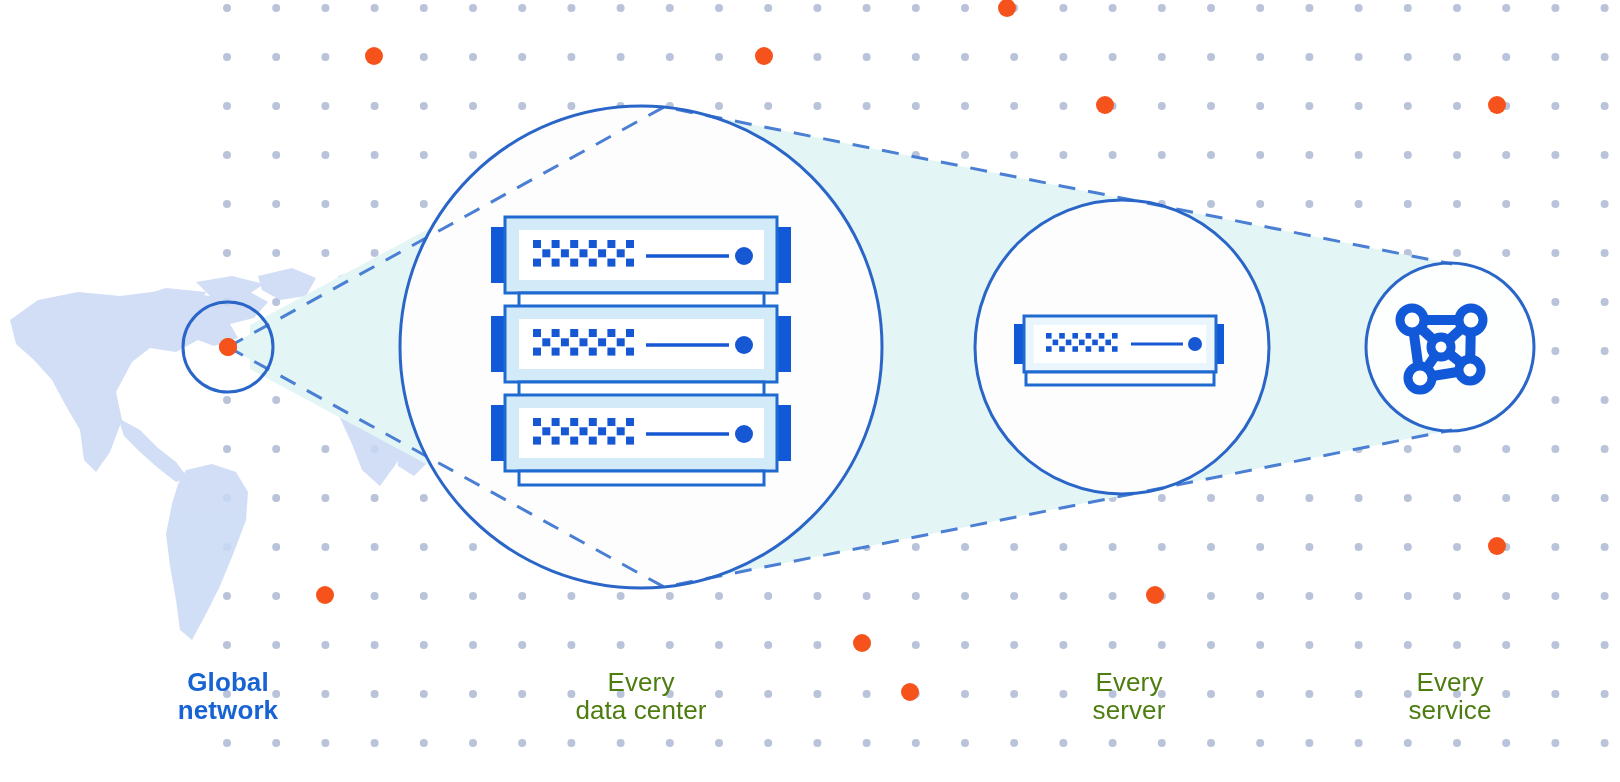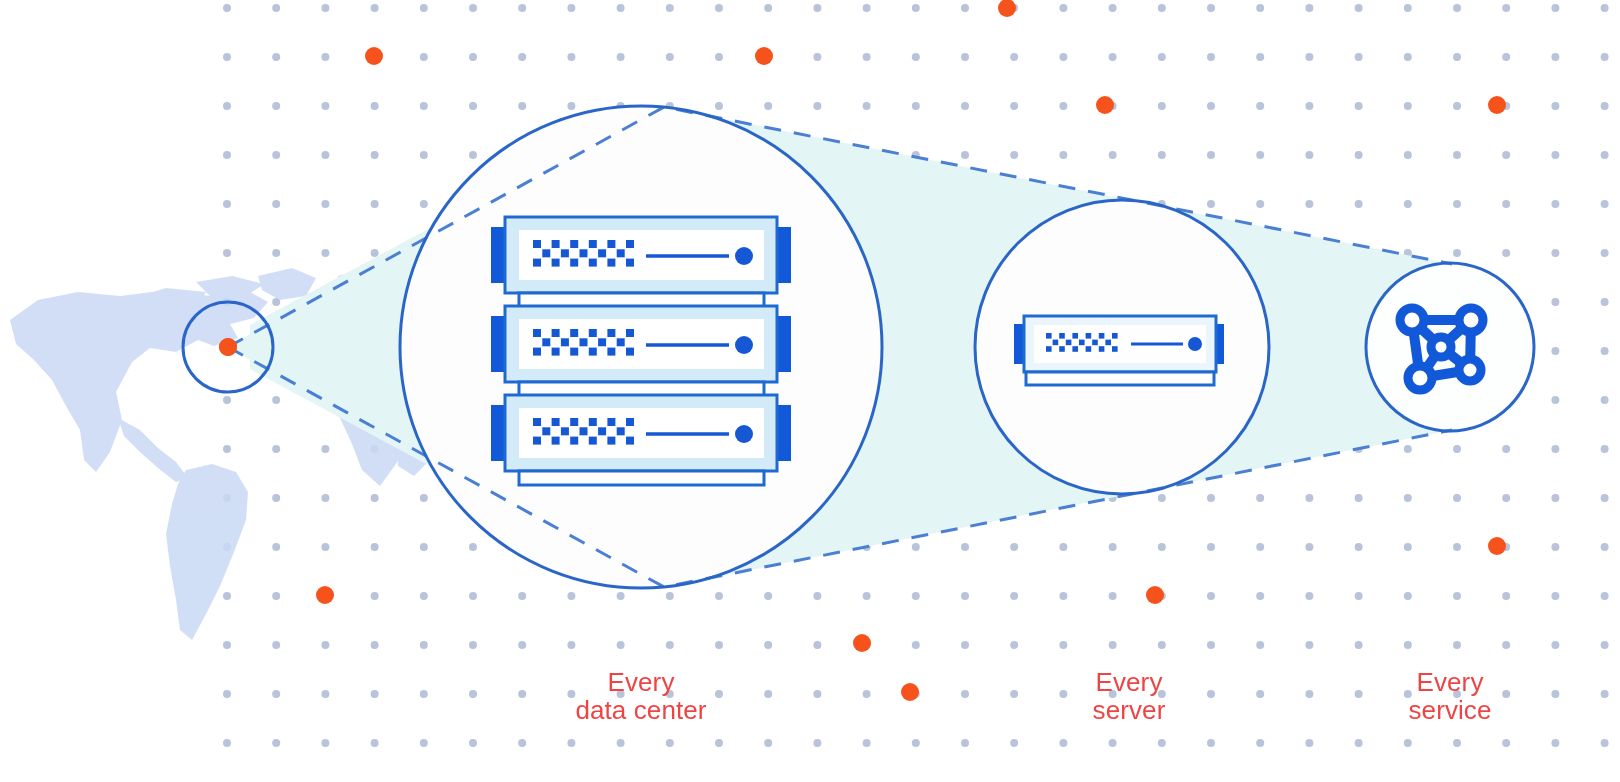--- a/index.html
+++ b/index.html
@@ -24,21 +24,21 @@
     top: 0;
     width: 1620px;
     height: 782px;
   }
   .label {
     position: absolute;
     text-align: center;
     font-size: 26px;
     line-height: 1.08;
     font-weight: 400;
-    color: #ef4444;
+    color: #4d7c0f;
     white-space: pre-line;
     letter-spacing: 0.1px;
   }
   .label.accent {
     color: #1763d4;
     font-weight: 700;
   }
 </style>
 </head>
 <body>
@@ -760,20 +760,22 @@
         <circle cx="1497" cy="105" r="9" fill="#f6531c"></circle>
         <circle cx="1497" cy="546" r="9" fill="#f6531c"></circle>
         <circle cx="325" cy="595" r="9" fill="#f6531c"></circle>
         <circle cx="1155" cy="595" r="9" fill="#f6531c"></circle>
         <circle cx="862" cy="643" r="9" fill="#f6531c"></circle>
         <circle cx="910" cy="692" r="9" fill="#f6531c"></circle>
         <circle cx="228" cy="347" r="9" fill="#f6531c"></circle>
       </g>
   </svg>
 
+  <div class="label accent" style="left:88px; top:668px; width:280px;">Global
+network</div>
 
   <div class="label" style="left:501px; top:668px; width:280px;">Every
 data center</div>
 
   <div class="label" style="left:989px; top:668px; width:280px;">Every
 server</div>
 
   <div class="label" style="left:1310px; top:668px; width:280px;">Every
 service</div>
 

